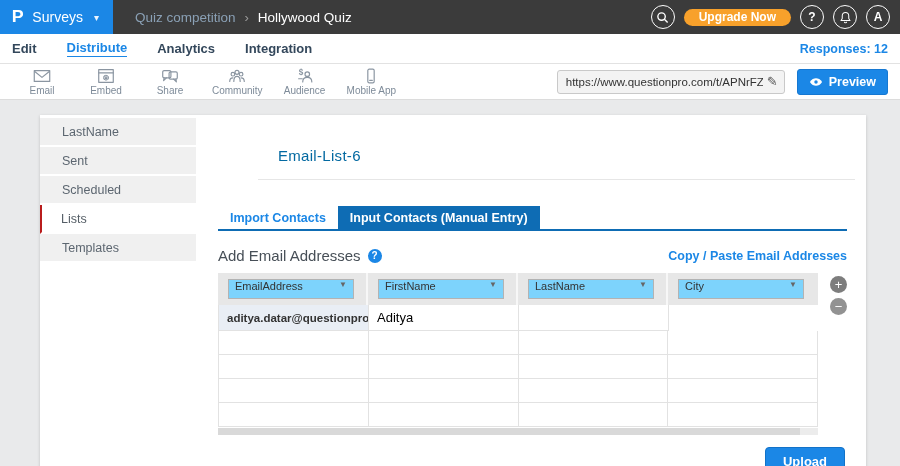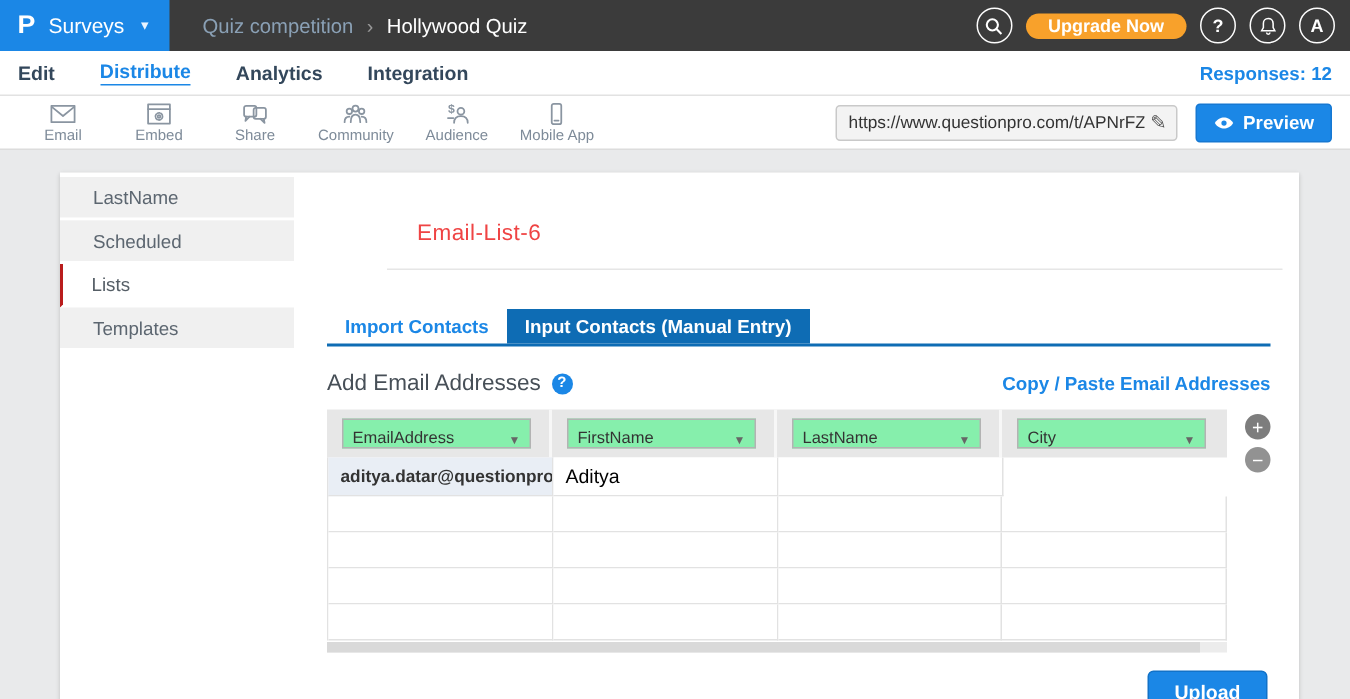--- a/index.html
+++ b/index.html
@@ -58,21 +58,21 @@
   
   .sidebar { width:156px; flex-shrink:0; padding-top:3px; }
   .side-item { height:29px; line-height:29px; padding-left:22px; font-size:12.5px;
     color:#5c6670; background:#f0f0f0; border-bottom:2px solid #fff; cursor:pointer; }
   .side-item.active { background:#fff; border-left:2px solid #b91c1c; padding-left:19px;
     color:#555e66; }
 
   
   .content { flex:1; position:relative; }
   .title-block { padding:32px 20px 0 82px; }
-  .list-title { font-size:15px; color:#ef4444; letter-spacing:.3px; }
+  .list-title { font-size:15px; color:#0369a1; letter-spacing:.3px; }
   .title-divider { border:none; border-top:1px solid #e6e6e6; margin:15px 20px 0 62px; }
   .inner { margin:26px 28px 0 22px; }
 
   .tabs { display:flex; border-bottom:2px solid #0e6cb4; }
   .tab { font-size:12.5px; font-weight:bold; padding:5px 12px 4px; cursor:pointer;
     color:#1b87e6; }
   .tab.active { background:#0e6cb4; color:#fff; }
 
   .section-row { display:flex; align-items:center; margin-top:16px; }
   .section-title { font-size:15px; color:#474f57; }
@@ -80,22 +80,22 @@
     font-size:10px; font-weight:bold; display:inline-flex; align-items:center;
     justify-content:center; margin-left:7px; cursor:pointer; }
   .copy-paste { margin-left:auto; color:#1b87e6; font-size:12.5px; font-weight:bold;
     cursor:pointer; }
 
   .table-zone { display:flex; margin-top:9px; }
   .grid { width:600px; }
   .grid-header { display:flex; background:#e7e7e7; height:32px; align-items:center; }
   .hcell { width:150px; display:flex; align-items:center; border-right:2px solid #f7f7f7; height:100%; }
   .hcell:last-child { border-right:none; }
-  .select { margin-left:10px; width:126px; height:20px; background:#86efac;
-    border:1px solid #b3b3b3; display:flex; align-items:flex-end; padding:0 6px;
+  .select { margin-left:10px; width:126px; height:20px; background:#7dd3fc;
+    border:1px solid #b3b3b3; display:flex; align-items:flex-start; padding:0 6px;
     font-size:11px; color:#333; cursor:pointer; }
   .select .caret { margin-left:auto; font-size:8px; color:#666; }
   .grid-body { border-left:1px solid #e2e2e2; }
   .grow { display:flex; }
   .cell { width:150px; height:24px; line-height:24px; border-right:1px solid #e2e2e2;
     border-bottom:1px solid #e2e2e2; font-size:13px; color:#000000; padding-left:8px;
     white-space:nowrap; overflow:hidden; background:#fff; cursor:text; }
   .grow.first .cell { height:26px; line-height:26px; }
   .grow.first .cell.hl { background:#e9eef5; color:#333; font-weight:bold; font-size:11.5px; }
   .row-btns { margin-left:12px; display:flex; flex-direction:column; gap:5px; padding-top:3px; }
@@ -224,20 +224,21 @@
     </svg>
     <span>Preview</span>
   </button>
 </div>
 
 <div class="page">
   <div class="card">
 
     <div class="sidebar">
       <div class="side-item">LastName</div>
+      <div class="side-item">Sent</div>
       <div class="side-item">Scheduled</div>
       <div class="side-item active">Lists</div>
       <div class="side-item">Templates</div>
     </div>
 
     <div class="content">
       <div class="title-block">
         <div class="list-title">Email-List-6</div>
       </div>
       <hr class="title-divider">

